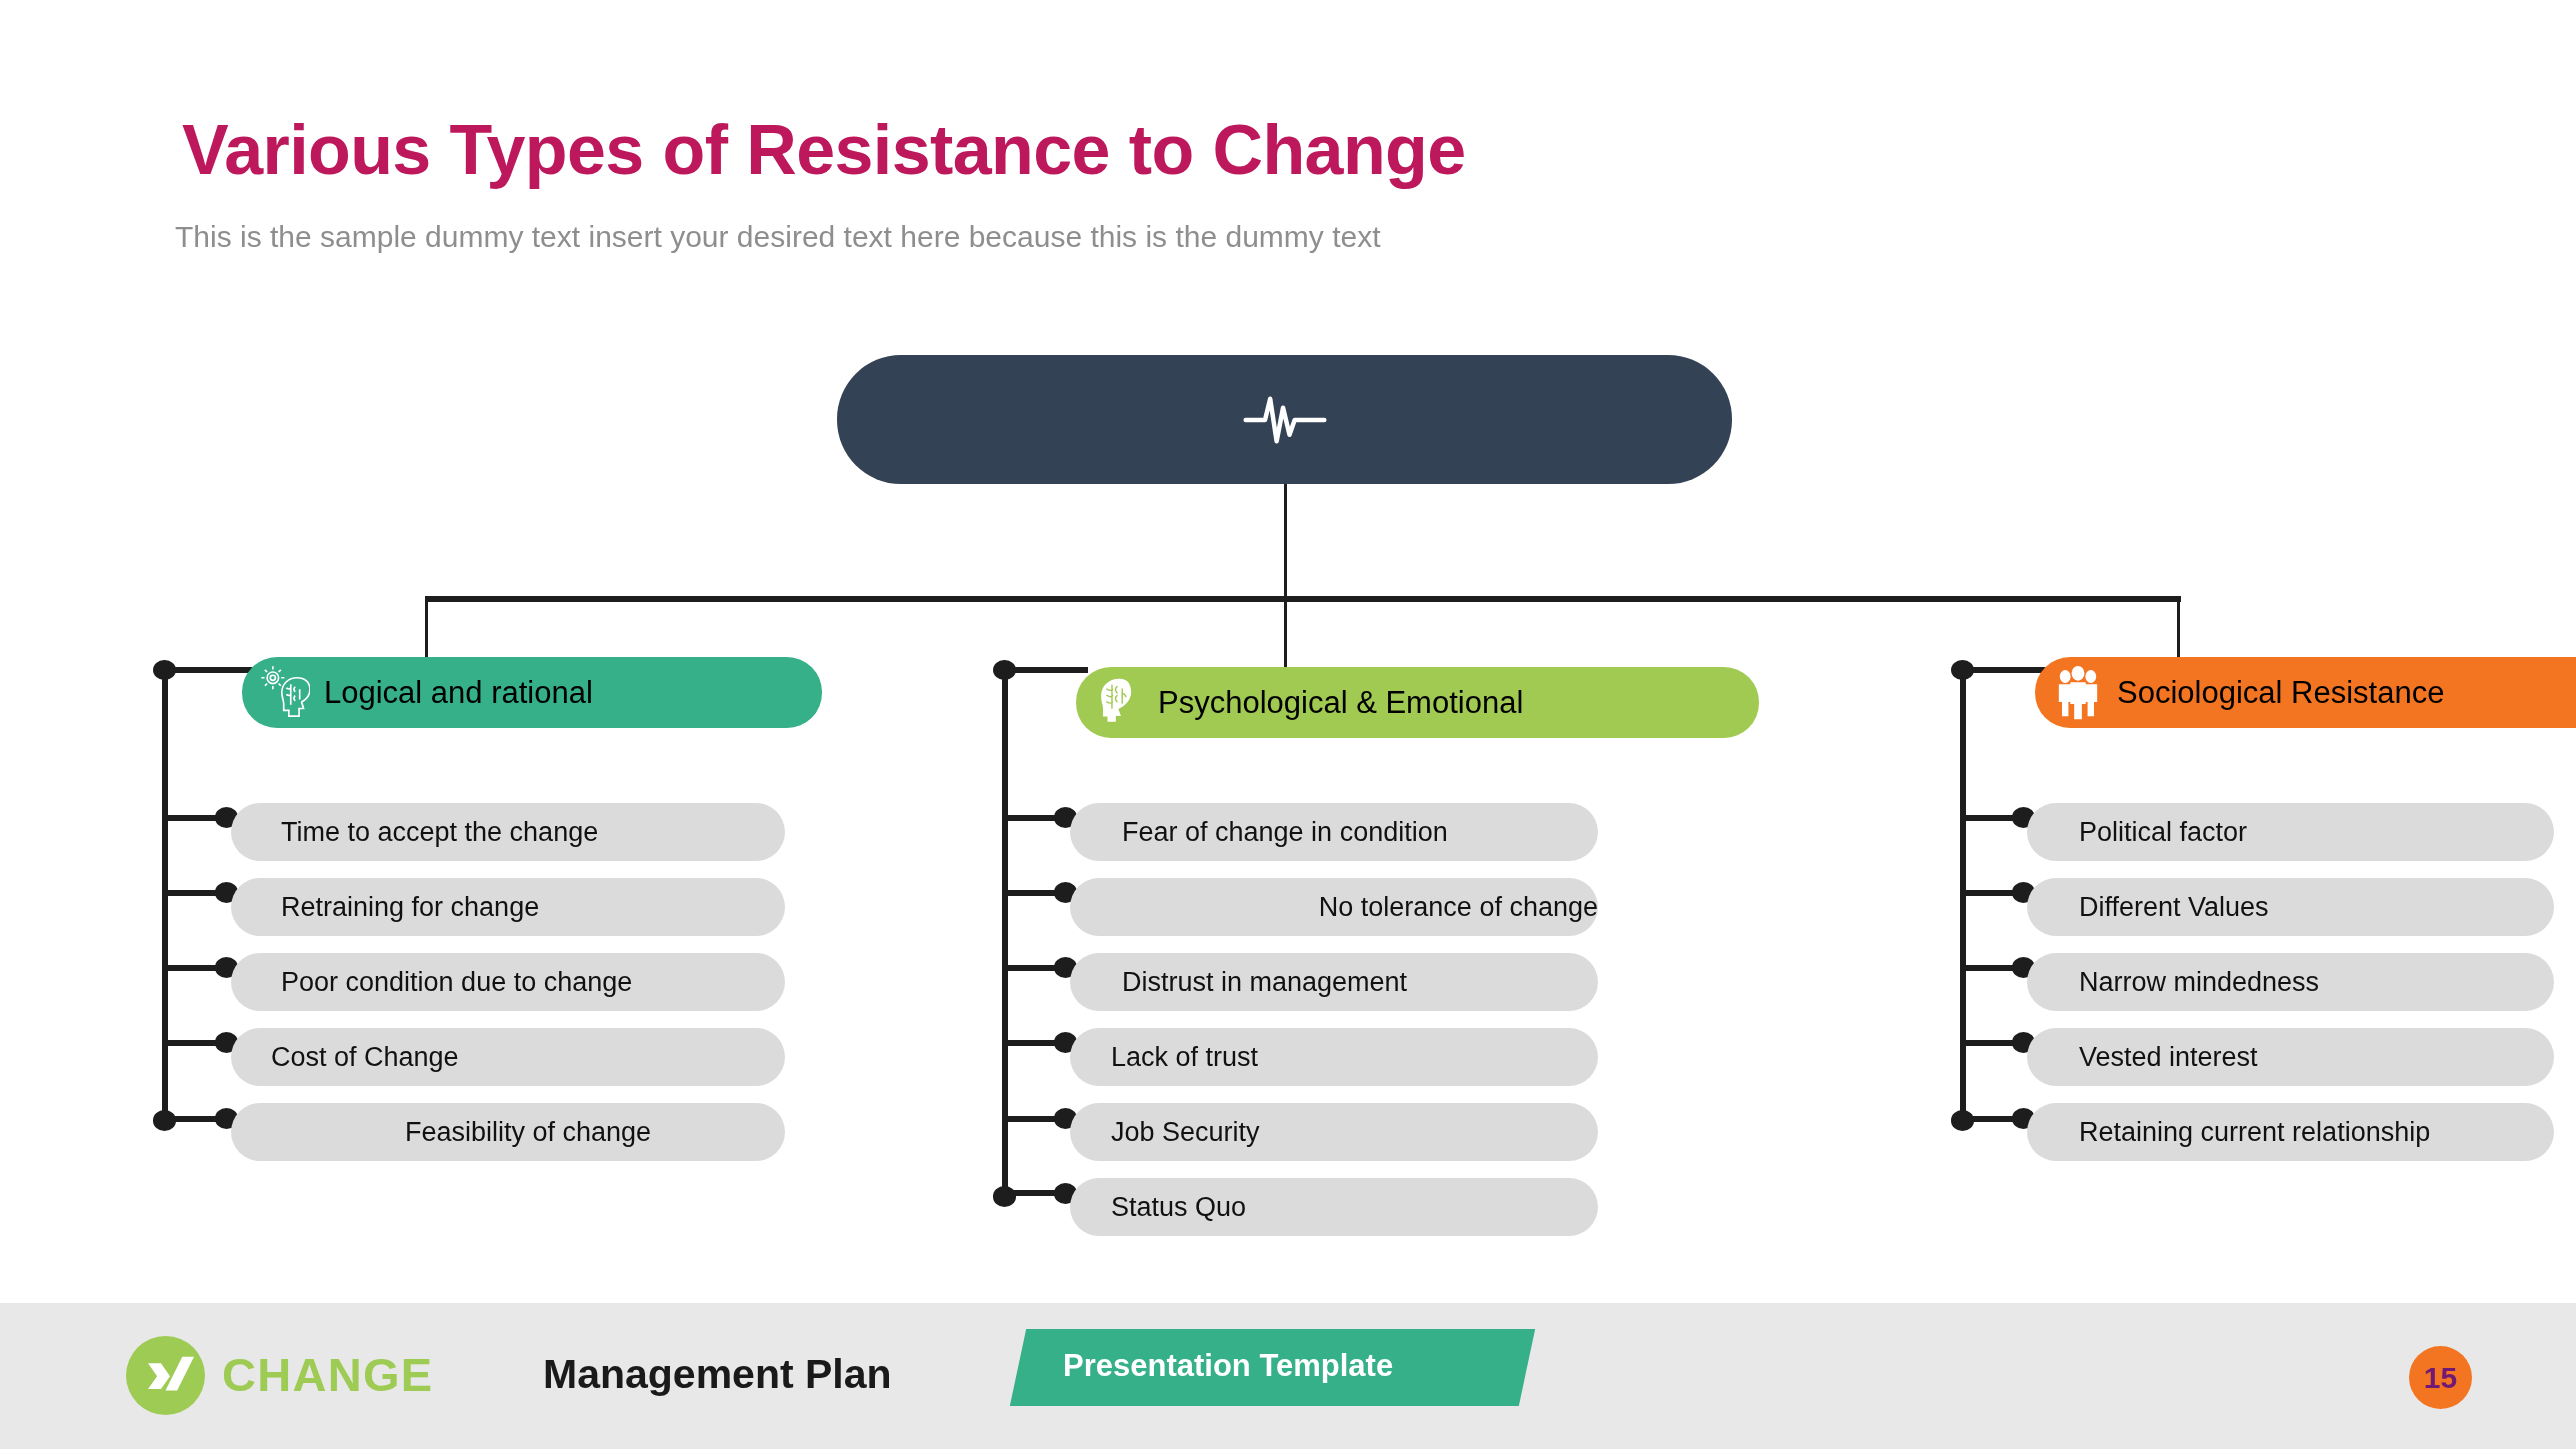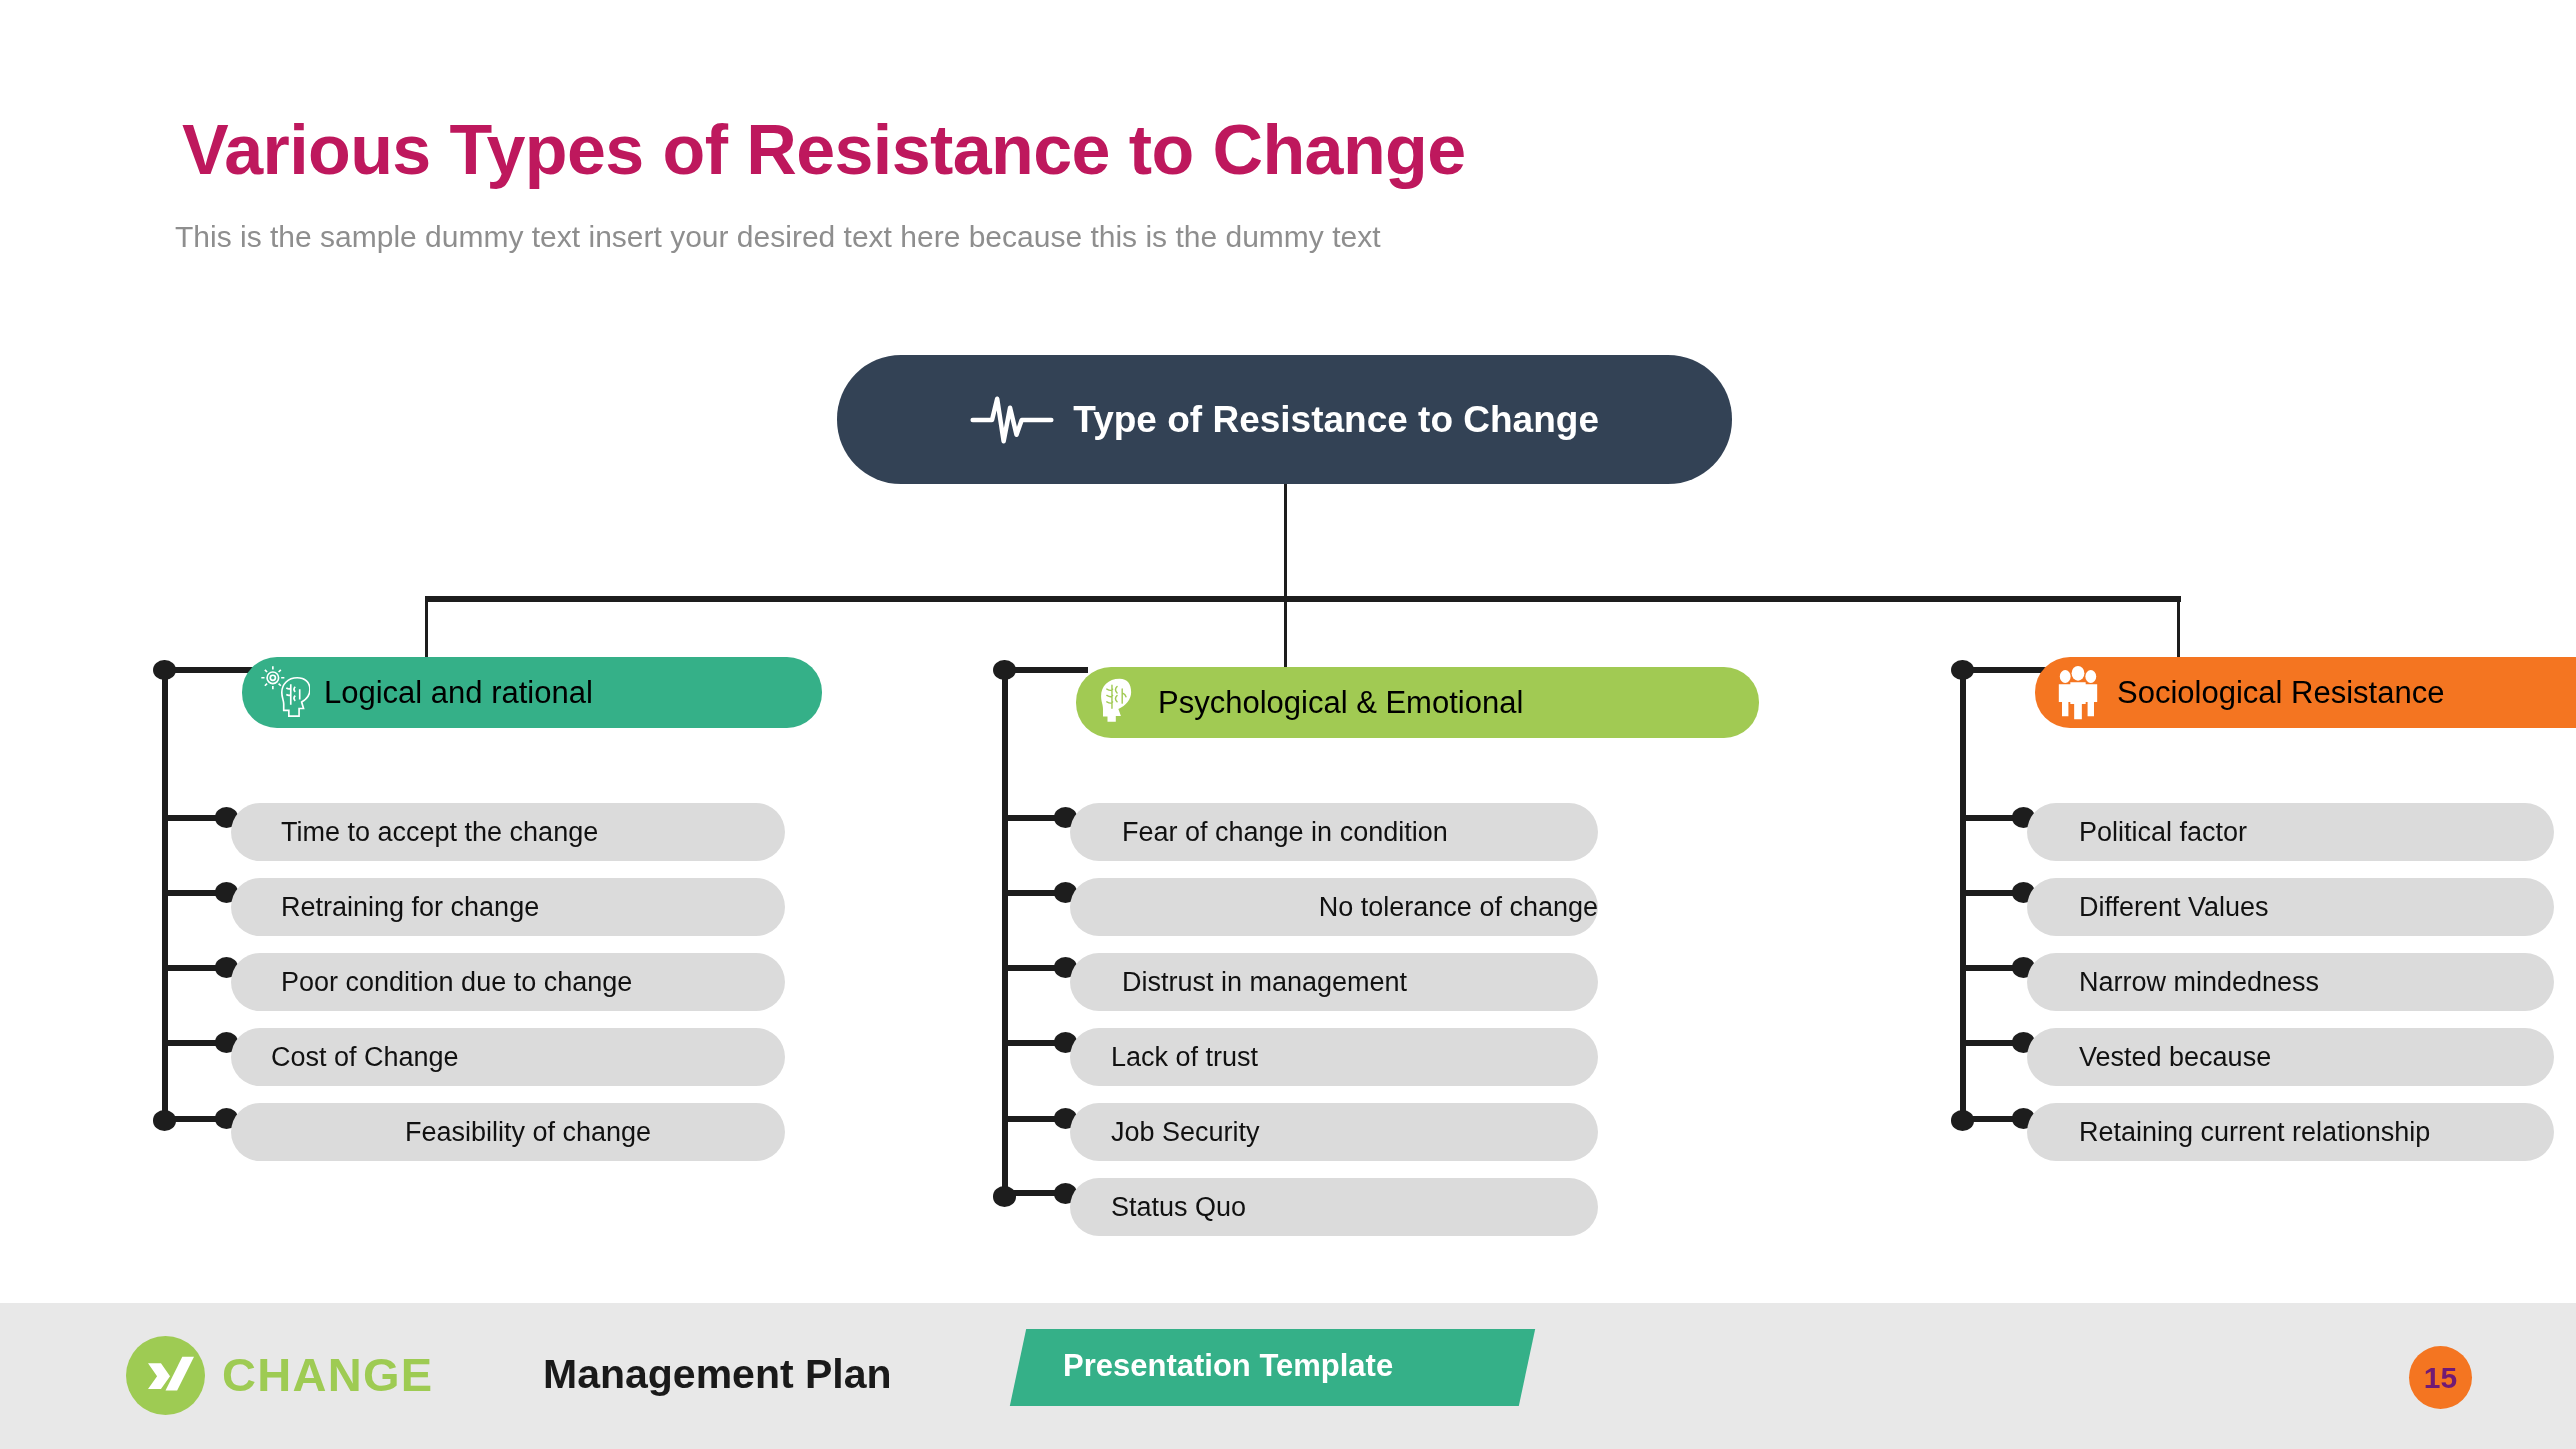--- a/index.html
+++ b/index.html
@@ -104,21 +104,20 @@
 
 <div class="slide">
 
   <div class="title">Various Types of Resistance to Change</div>
   <div class="subtitle">This is the sample dummy text insert your desired text here because this is the dummy text</div>
 
   <div class="root-node">
     <svg class="pulse-icon" viewBox="0 0 130 90">
       <path d="M4 45 H26 L34 45 L42 12 L52 78 L62 26 L72 68 L80 45 H126" fill="none" stroke="#ffffff" stroke-width="7" stroke-linecap="round" stroke-linejoin="round"></path>
     </svg>
-    <span class="root-label">Type of Resistance to Change</span>
   </div>
 
   <div class="ln v-root"></div>
   <div class="ln h-bus"></div>
   <div class="ln v-drop-a"></div>
   <div class="ln v-drop-b"></div>
   <div class="ln v-drop-c"></div>
 
   <div class="col" style="left:0px;">
     <div class="rail" style="left:162px; top:13px; height:451px;"></div>
@@ -258,21 +257,21 @@
 
     <div class="hcon" style="left:146px; top:308px; width:70px;"></div>
     <div class="dot" style="left:196px; top:300px;"></div>
     <div class="item-pill" style="left:211px; top:296px; width:527px; padding-left:52px;">
       <span class="item-label">Narrow mindedness</span>
     </div>
 
     <div class="hcon" style="left:146px; top:383px; width:70px;"></div>
     <div class="dot" style="left:196px; top:375px;"></div>
     <div class="item-pill" style="left:211px; top:371px; width:527px; padding-left:52px;">
-      <span class="item-label">Vested because</span>
+      <span class="item-label">Vested interest</span>
     </div>
 
     <div class="hcon" style="left:146px; top:459px; width:70px;"></div>
     <div class="dot" style="left:196px; top:451px;"></div>
     <div class="item-pill" style="left:211px; top:446px; width:527px; padding-left:52px;">
       <span class="item-label">Retaining current relationship</span>
     </div>
   </div>
 
   <div class="footer"></div>

